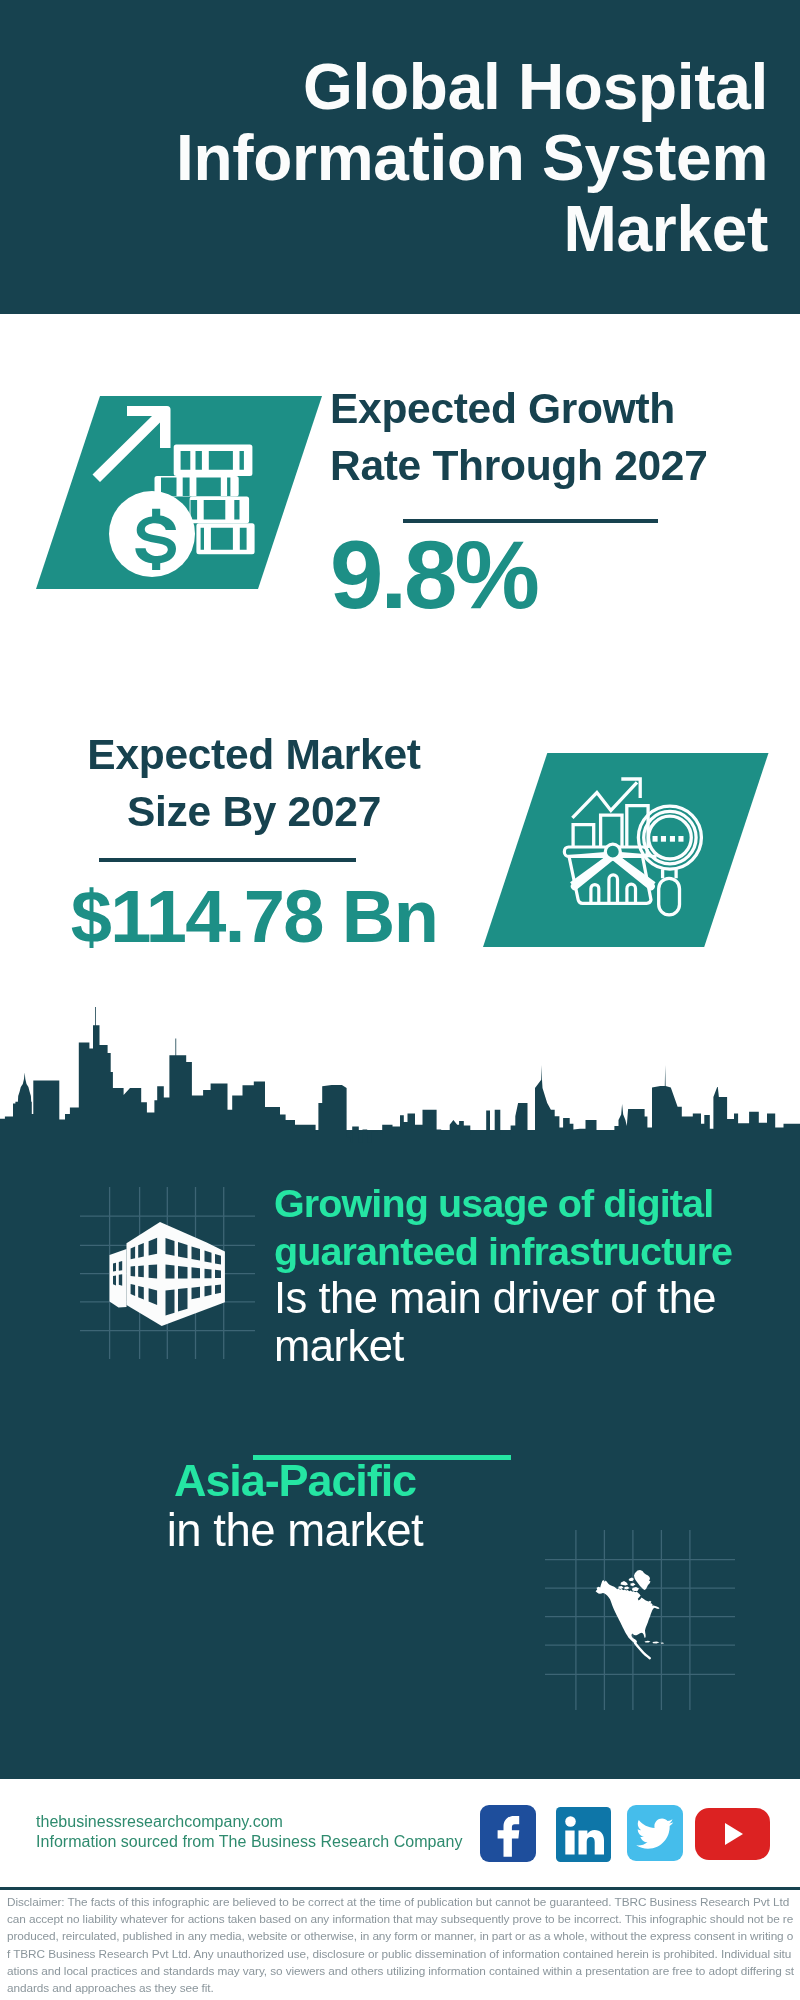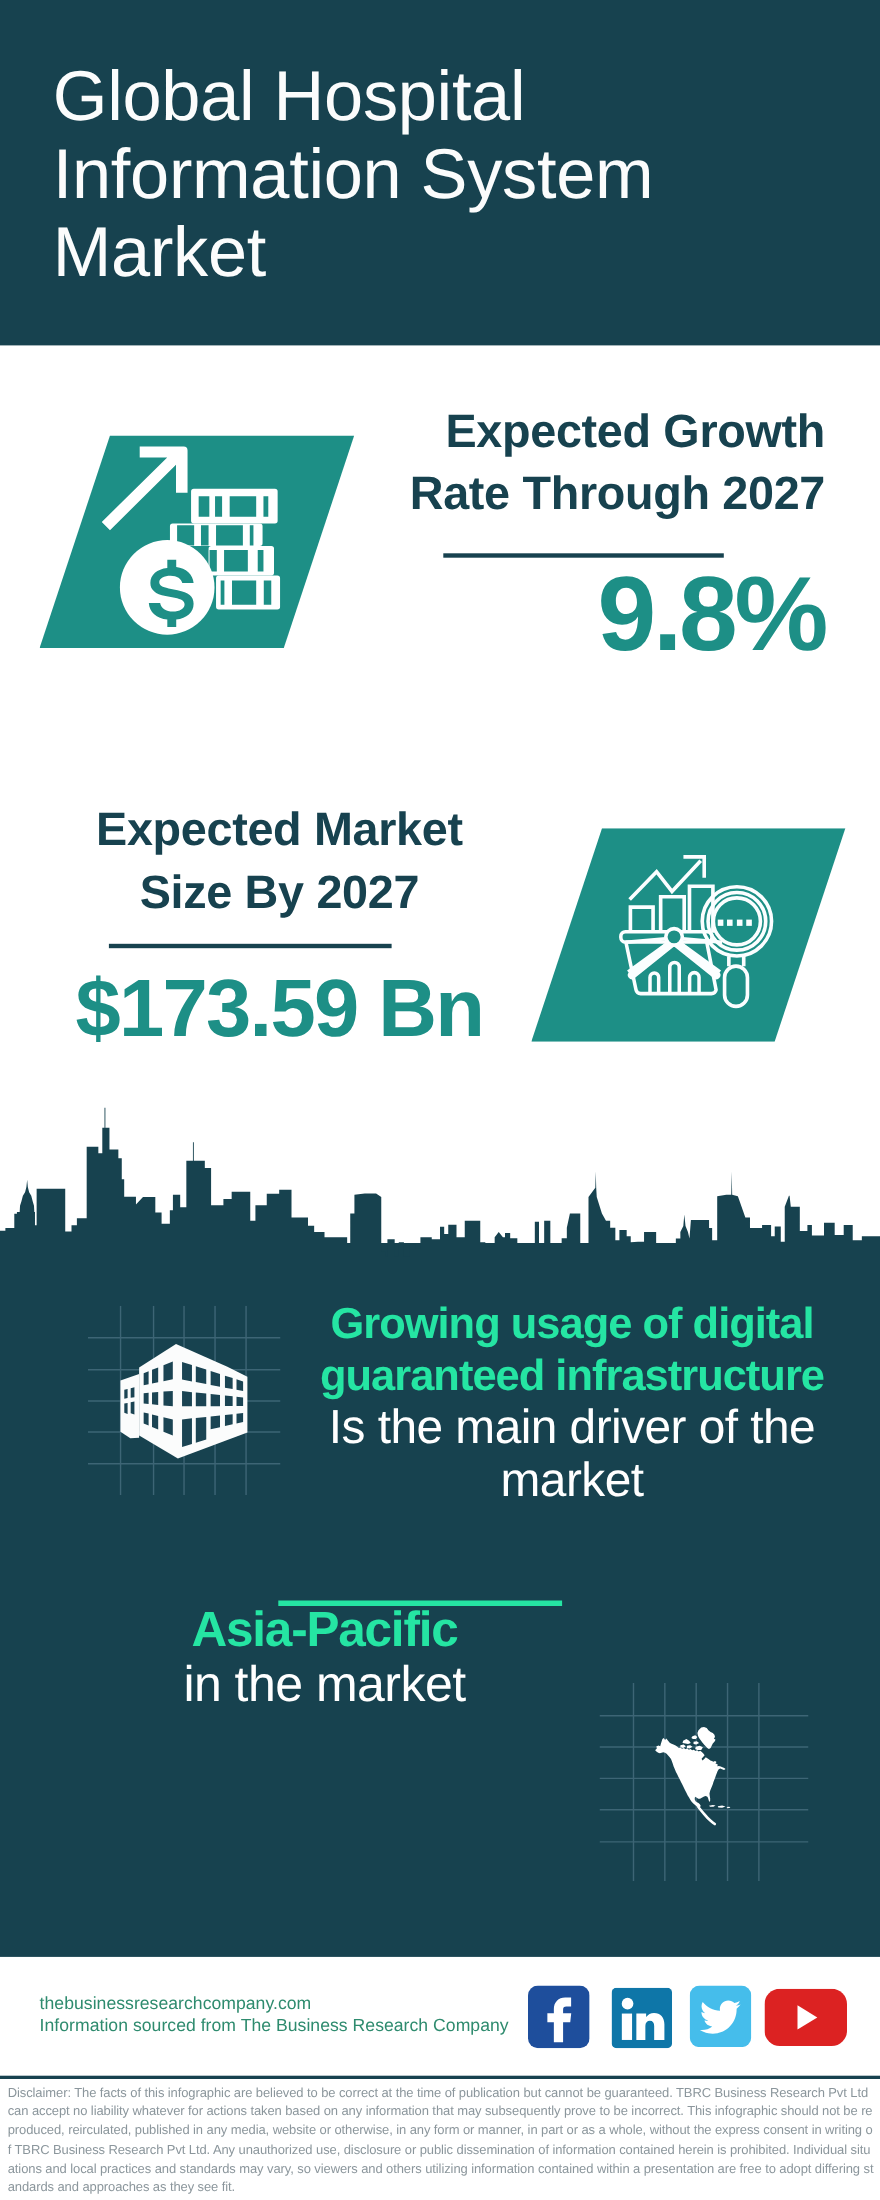--- a/index.html
+++ b/index.html
@@ -13,34 +13,34 @@
   }
   .page { position:relative; width:800px; height:2000px; background:#fff; overflow:hidden; }
 
   
   .header {
     position:absolute; left:0; top:0; width:800px; height:314px;
     background:#17424f;
   }
   .header-title {
     position:absolute; left:48px; top:52px; width:720px;
-    text-align:left;
+    text-align:right;
     color:#fbfcfc;
     font-size:64px;
-    font-weight:normal;
+    font-weight:bold;
     line-height:71px;
     letter-spacing:-0.3px;
   }
 
   
   .stat1-shape {
     position:absolute; left:36px; top:396px; width:286px; height:193px;
   }
   .stat1-text {
-    position:absolute; left:330px; top:364px; width:420px; text-align:right;
+    position:absolute; left:330px; top:380px; width:420px; text-align:left;
   }
   .stat-head {
     color:#17424f; font-size:42.5px; font-weight:bold; line-height:57px;
     letter-spacing:-0.3px;
   }
   .stat-rule {
     height:4px; background:#17424f; margin:25px 0 0;
   }
   .stat-value {
     color:#1d8f86; font-size:96px; font-weight:bold; line-height:96px;
@@ -63,21 +63,21 @@
     background:#17424f;
   }
   .skyline {
     position:absolute; left:0; top:1000px; width:800px; height:160px;
   }
 
   
   .grid-bg1 { position:absolute; left:80px; top:1187px; width:175px; height:172px; }
   .driver-icon { position:absolute; left:105px; top:1215px; width:130px; height:115px; }
   .driver-text {
-    position:absolute; left:274px; top:1180px; width:492px; text-align:center;
+    position:absolute; left:274px; top:1180px; width:492px; 
     line-height:47.5px;
   }
   .tline { height:47.5px; line-height:47.5px; }
   .tline2 { height:50px; line-height:50px; }
   .tline2 .txt-green { font-size:45px; letter-spacing:-1.1px; }
   .tline2 .txt-white { font-size:45.5px; letter-spacing:-0.5px; }
   .txt-green { color:#25e5a3; font-weight:bold; font-size:39.5px; letter-spacing:-0.9px; line-height:47.5px;}
   .txt-white { color:#ffffff; font-weight:normal; font-size:43.5px; letter-spacing:-0.5px; line-height:47.5px;}
 
   .mid-rule {
@@ -206,21 +206,21 @@
       </g>
       <path d="M179.6,116.3 v9 M193.1,116.3 v9" stroke="#fbfeff" stroke-width="3.3" fill="none"></path>
       <rect x="175.7" y="125.3" width="20.8" height="36.6" rx="10.4" fill="none" stroke="#fbfeff" stroke-width="3.3"></rect>
     </g>
   </svg>
 
   <div class="stat2-text">
     <div class="stat-head">Expected Market</div>
     <div class="stat-head">Size By 2027</div>
     <div class="stat-rule" style="width:257px;margin-left:55px;margin-top:18px"></div>
-    <div class="stat-value v2">$173.59 Bn</div>
+    <div class="stat-value v2">$114.78 Bn</div>
   </div>
 
   <svg class="grid-bg1" viewBox="0 0 175 172">
     <g stroke="#3d6575" stroke-width="1.3" fill="none">
       <path d="M29.6,0 V172 M59.6,0 V172 M87.3,0 V172 M115.5,0 V172 M143.7,0 V172"></path>
       <path d="M0,29.1 H175 M0,58.3 H175 M0,86.6 H175 M0,114.8 H175 M0,143.7 H175"></path>
     </g>
   </svg>
   <svg class="driver-icon" viewBox="0 0 130 115">
     <g fill="#fbfcfc">

